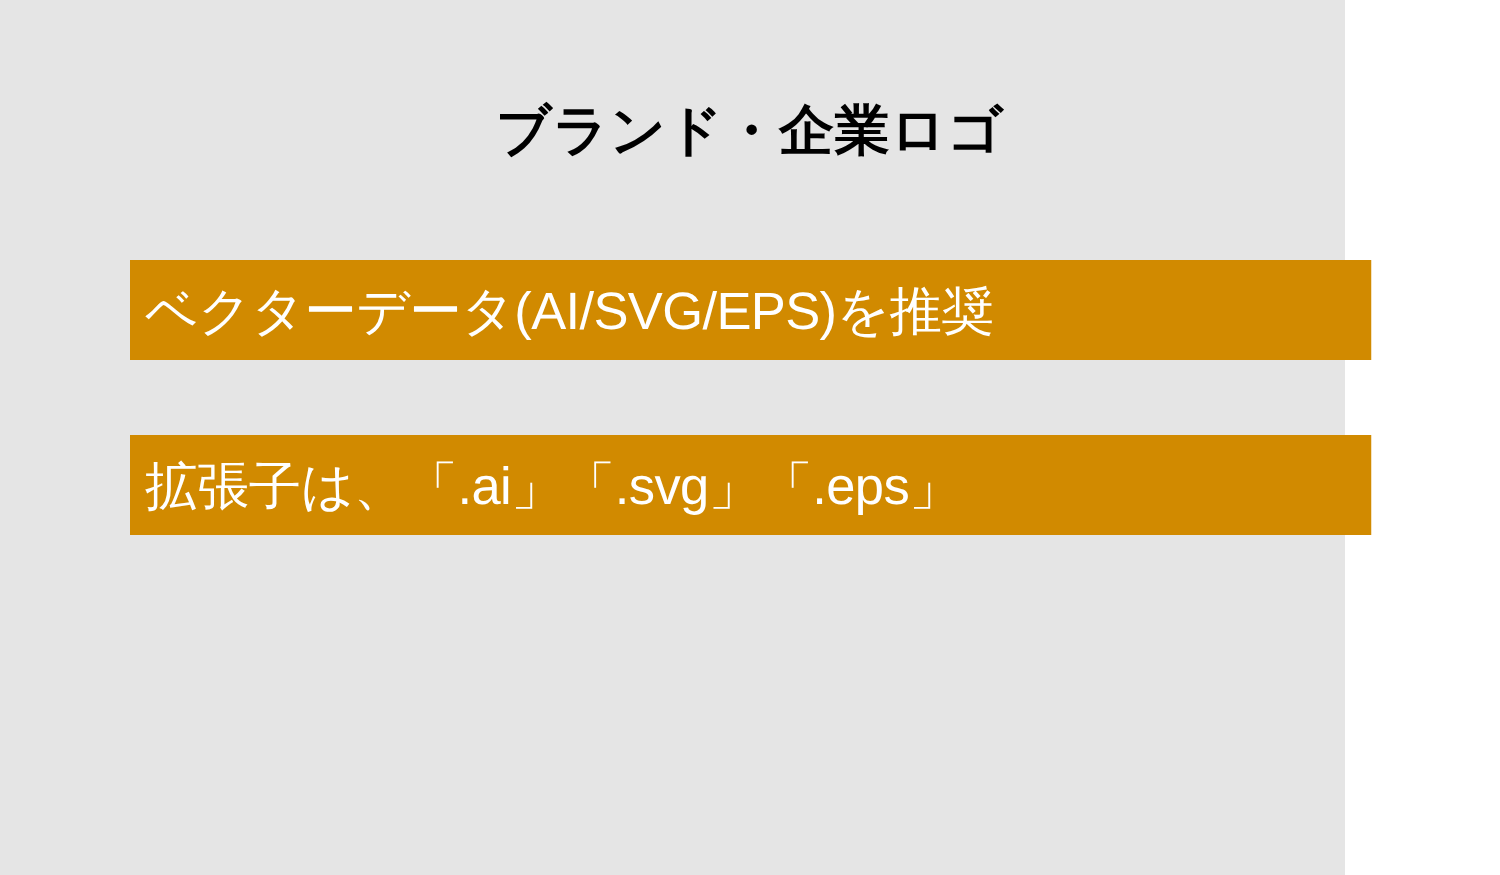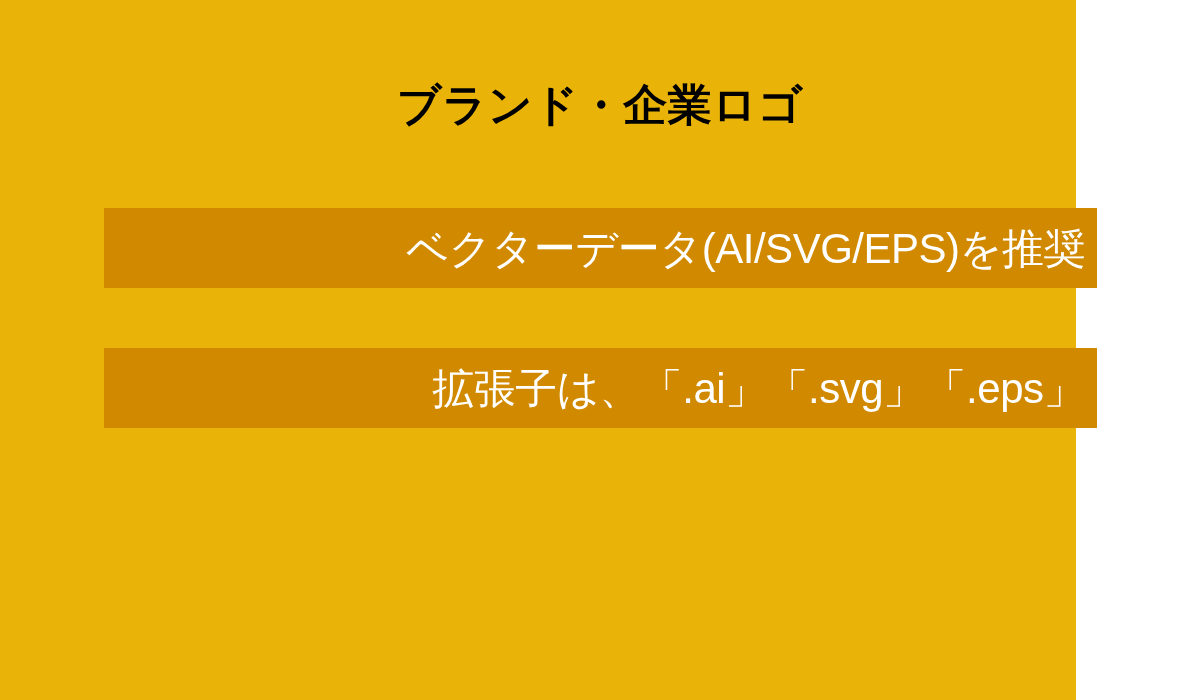--- a/index.html
+++ b/index.html
@@ -14,21 +14,21 @@
     font-family: "Liberation Sans", "DejaVu Sans", sans-serif;
     overflow: hidden;
     position: relative;
   }
 
   .slide {
     position: absolute;
     inset: 0;
     width: 1076px;
     height: 700px;
-    background: #eab308;
+    background: #e5e5e5;
   }
 
   
   .slide-title {
     position: absolute;
     left: 0;
     top: 74px;
     width: 1200px;
     text-align: center;
     font-size: 44px;
@@ -42,21 +42,21 @@
   
   .bar {
     position: absolute;
     left: 104px;
     width: 993px;
     background: #D18A00;
     box-sizing: border-box;
     display: flex;
     align-items: center;
     justify-content: center;
-    text-align: right;
+    text-align: left;
     color: #ffffff;
     font-weight: 300;
     font-size: 42px;
     line-height: 63px;
     letter-spacing: -0.5px;
     white-space: pre-line;
   }
 
   .bar-1 { top: 208px; height: 80px; }
   .bar-2 { top: 348px; height: 80px; }

